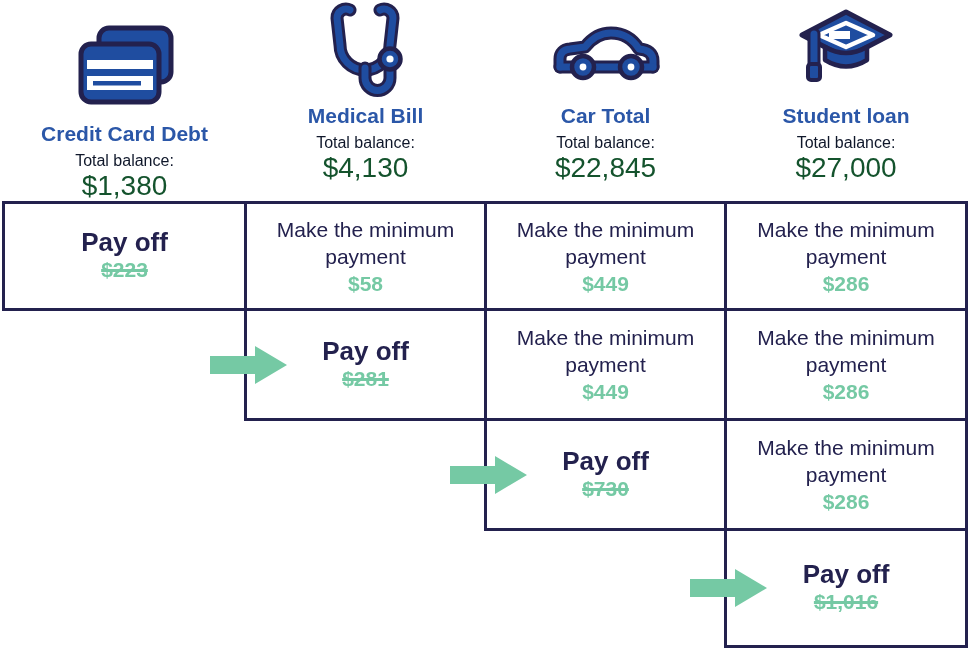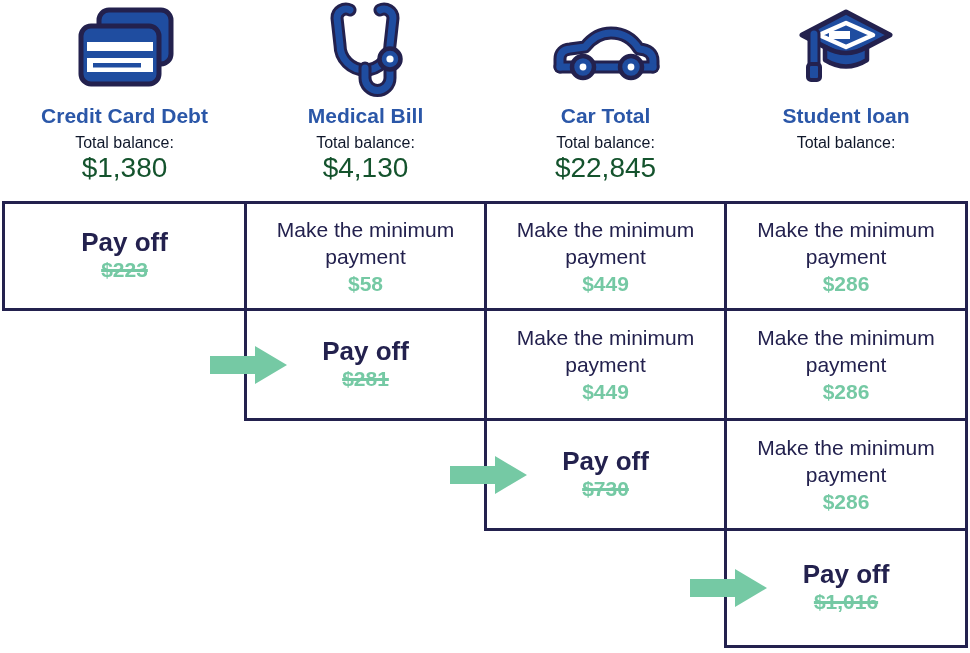--- a/index.html
+++ b/index.html
@@ -24,21 +24,21 @@
   .cell-amount.struck{text-decoration:line-through;text-decoration-thickness:3px;}
   .arrow{position:absolute;width:78px;height:40px;z-index:5;}
 
   .icon-svg{display:block;}
 </style>
 </head>
 <body>
 
 <div class="page">
 
-  <div class="debt-col" style="left:2px;width:245px;">
+  <div class="debt-col" style="left:2px;width:245px;margin-top:18px;">
     <div class="icon-box">
       <svg class="icon-svg" width="104" height="96" viewBox="0 0 104 96">
         <rect x="26" y="6" width="72" height="54" rx="10" fill="#1F4DA0" stroke="#23214E" stroke-width="5"></rect>
         <rect x="8" y="22" width="78" height="58" rx="10" fill="#1F4DA0" stroke="#23214E" stroke-width="5"></rect>
         <rect x="14" y="38" width="66" height="9" fill="#ffffff"></rect>
         <rect x="14" y="54" width="66" height="14" fill="#ffffff"></rect>
         <rect x="20" y="59" width="48" height="4.5" fill="#1F4DA0"></rect>
       </svg>
     </div>
     <div class="col-title">Credit Card Debt</div>
@@ -87,20 +87,21 @@
         <polygon points="50,17 77,29 50,41 23,29" fill="none" stroke="#ffffff" stroke-width="4.5" stroke-linejoin="round"></polygon>
         <path d="M33,29 L54,29" stroke="#ffffff" stroke-width="8"></path>
         <path d="M29,41 L29,54 Q50,67 71,54 L71,41 Q50,53 29,41 Z" fill="#1F4DA0" stroke="#23214E" stroke-width="4.5" stroke-linejoin="round"></path>
         <path d="M18,28 V62" stroke="#23214E" stroke-width="13" stroke-linecap="round"></path>
         <path d="M18,28 V62" stroke="#1F4DA0" stroke-width="7" stroke-linecap="round"></path>
         <rect x="12" y="58" width="12" height="16" rx="3" fill="#1F4DA0" stroke="#23214E" stroke-width="4"></rect>
       </svg>
     </div>
     <div class="col-title">Student loan</div>
     <div class="balance-label">Total balance:</div>
+    <div class="balance">$27,000</div>
   </div>
 
   <div id="staircase">
       <div class="cell payoff" style="left: 2px; top: 201px; width: 245px; height: 110px;">
         <div class="cell-label">Pay off</div>
         <div class="cell-amount struck">$223</div>
       </div>
       <div class="cell minimum" style="left: 244px; top: 201px; width: 243px; height: 110px;">
         <div class="cell-label">Make the minimum payment</div>
         <div class="cell-amount">$58</div>

